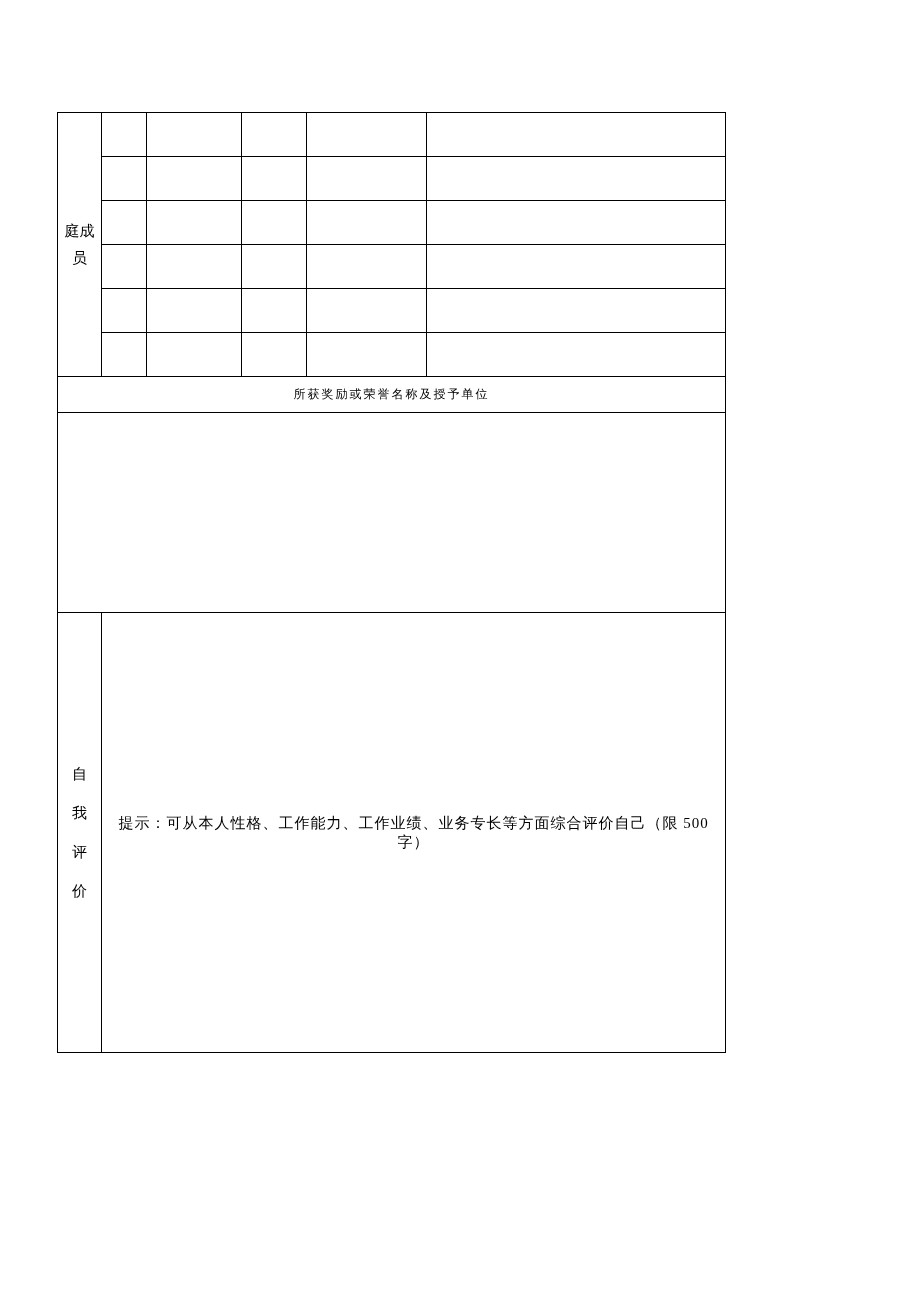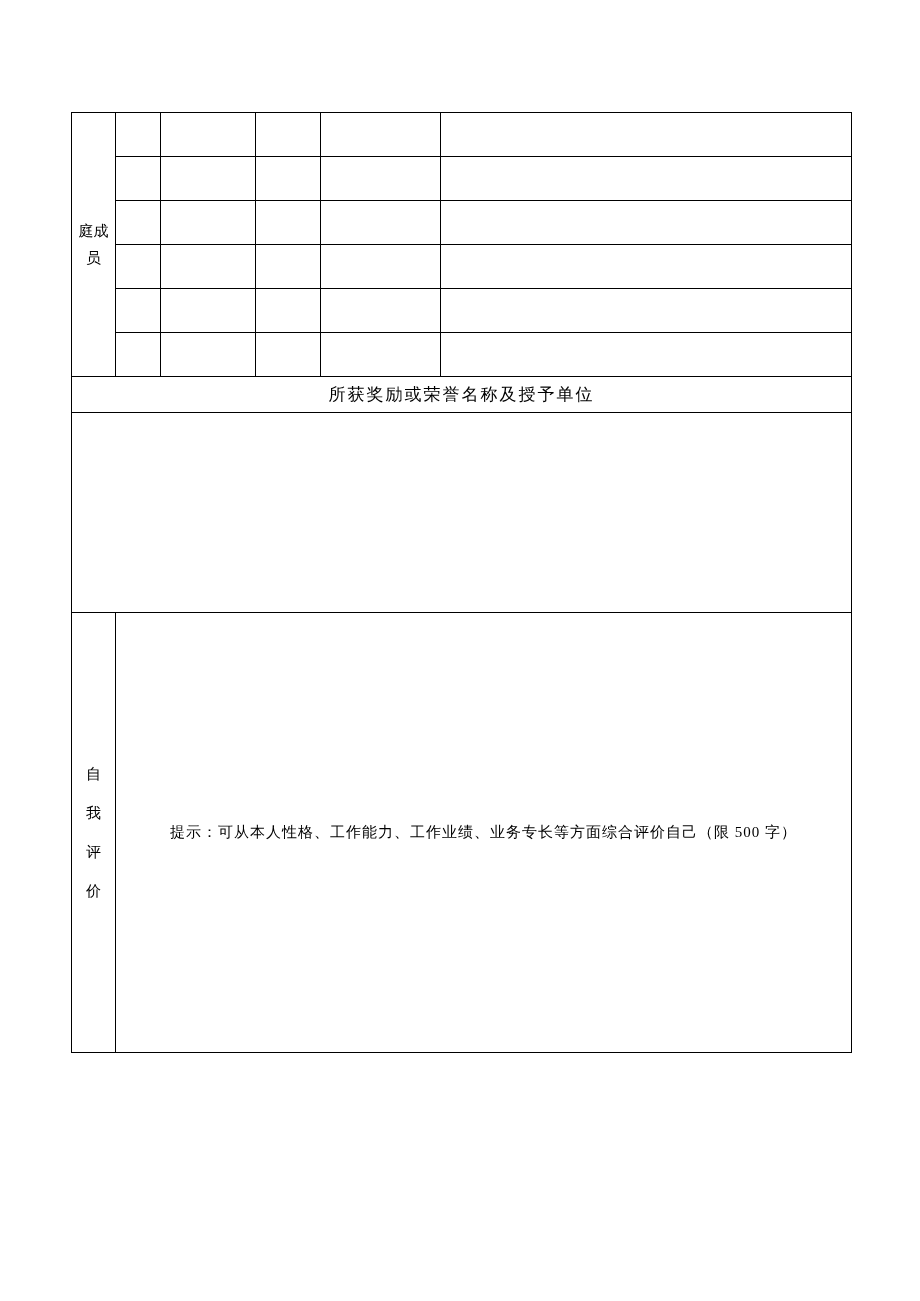--- a/index.html
+++ b/index.html
@@ -11,23 +11,23 @@
       background: #ffffff;
       font-family: "SimSun", "宋体", serif;
       font-size: 15px;
       color: #000;
       width: 920px;
       height: 1301px;
       position: relative;
     }
     .form-table {
       position: absolute;
-      left: 71px;
+      left: 57px;
       top: 112px;
-      width: 781px;
+      width: 669px;
       border-collapse: collapse;
     }
     .form-table td {
       border: 1px solid #000;
       vertical-align: middle;
       text-align: center;
       padding: 0;
     }
     .family-row td {
       height: 44px;
@@ -45,21 +45,21 @@
       align-items: center;
       justify-content: flex-start;
     }
     .col-1 { width: 45px; }
     .col-2 { width: 95px; }
     .col-3 { width: 65px; }
     .col-4 { width: 120px; }
     .awards-header {
       height: 36px;
       letter-spacing: 2px;
-      font-size: 17px;
+      font-size: 12px;
     }
     .awards-body {
       height: 200px;
     }
     .self-eval-label {
       width: 44px;
       font-size: 15px;
       padding: 0 6px;
     }
     .self-eval-label-inner {

